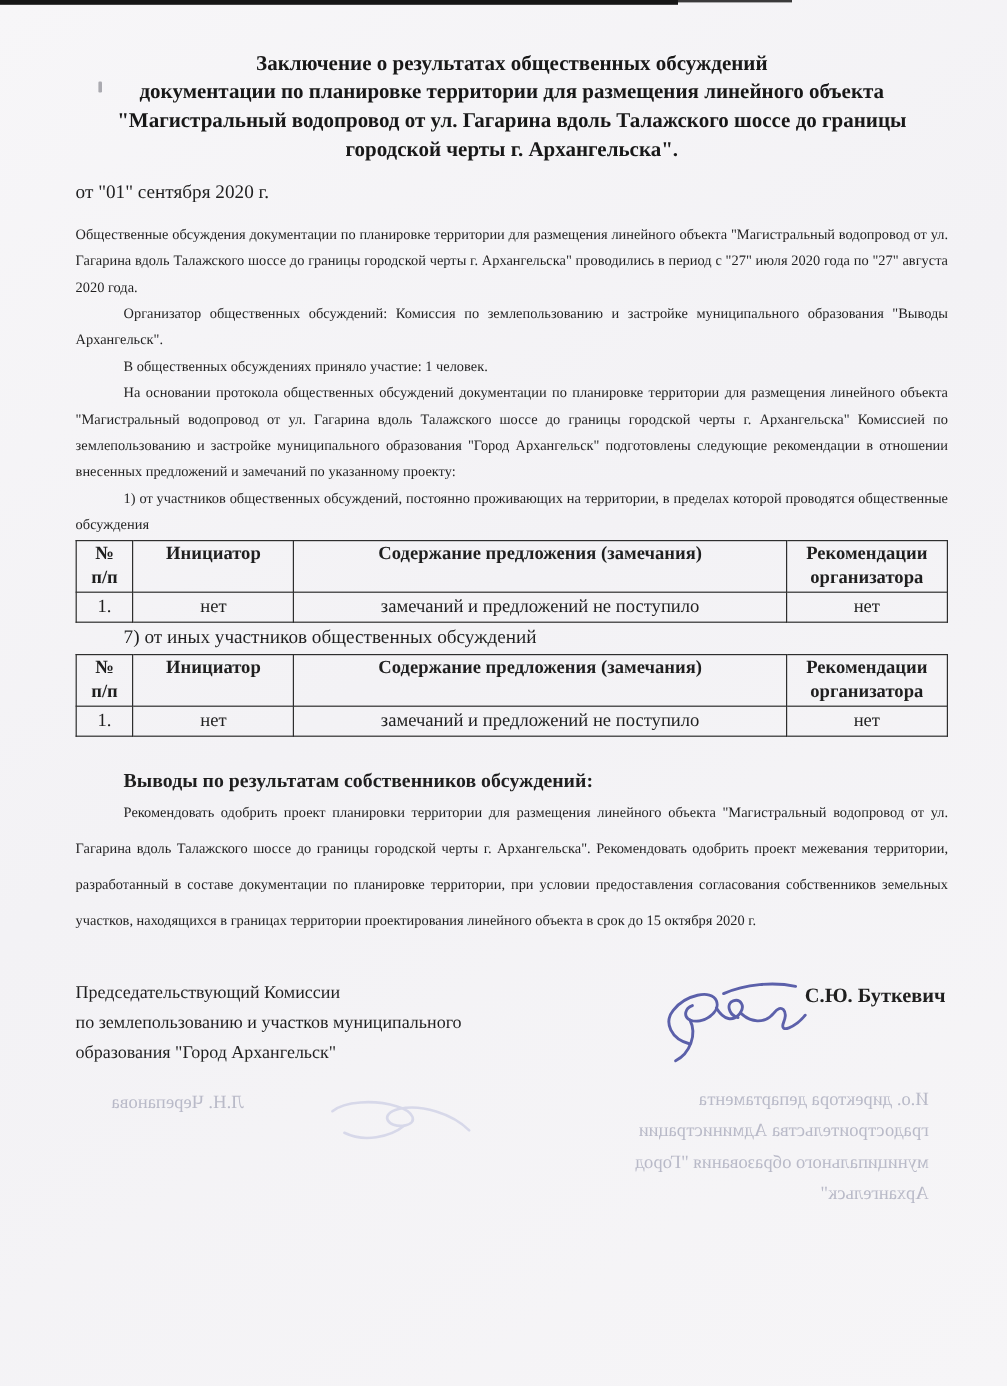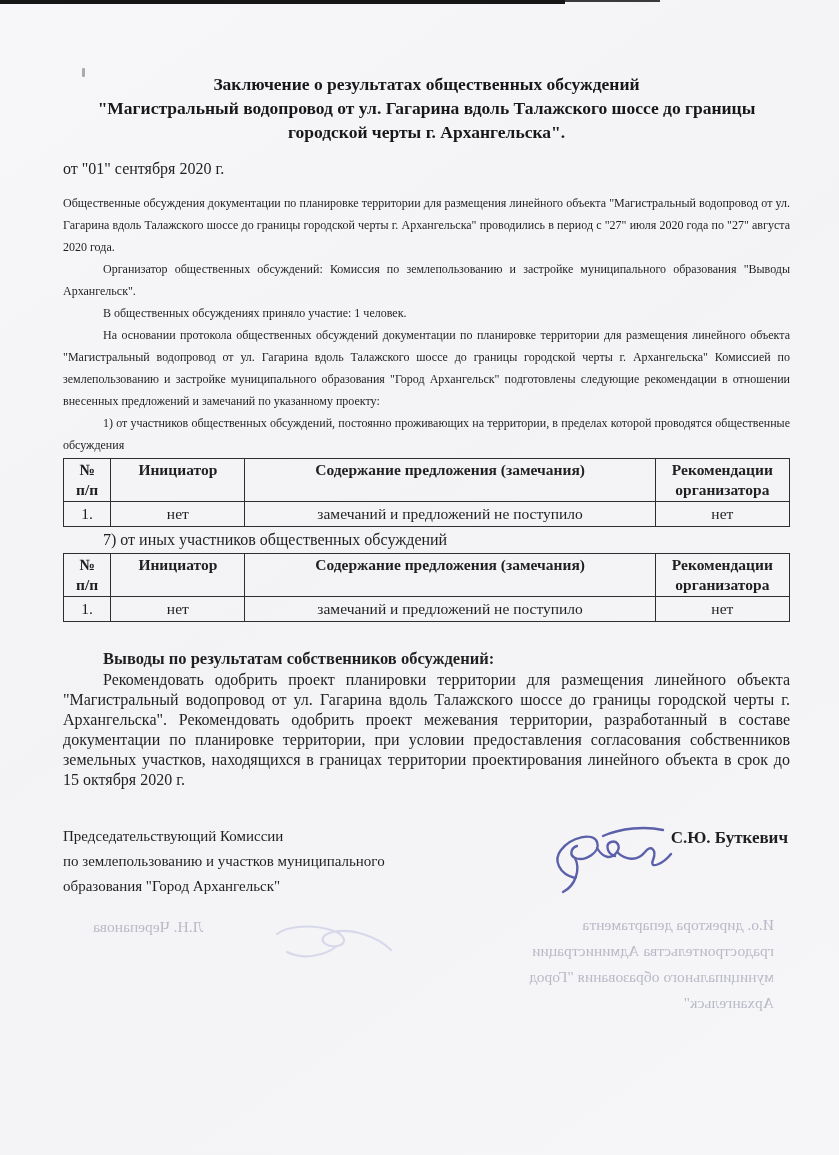--- a/index.html
+++ b/index.html
@@ -18,21 +18,21 @@
     position:absolute;top:0;left:0;width:565px;height:4px;background:#161616;
   }
   .scan-edge-top2{
     position:absolute;top:0;left:565px;width:95px;height:2px;background:#3a3a3a;
   }
   .pen-mark{
     position:absolute;left:82px;top:68px;width:3px;height:9px;background:#8a8a92;border-radius:1px;opacity:.7;
   }
   .page{
     position:absolute;inset:0;
-    padding:72px 49px 0 63px;
+    padding:40px 49px 0 63px;
     box-sizing:border-box;
   }
   .title{
     text-align:center;font-weight:bold;
     font-size:17.5px;line-height:24px;
     color:#181818;
   }
   .date-line{
     margin-top:14px;font-size:16px;line-height:22px;
   }
@@ -58,21 +58,21 @@
   table.comments td{line-height:22px;}
   .between-label{
     margin:1px 0 2px 0;
     font-size:16px;line-height:23px;text-indent:40px;
   }
   .conclusions-heading{
     margin-top:26px;
     font-weight:bold;font-size:16.5px;line-height:22px;text-indent:40px;
   }
   .conclusions p{
-    margin:0;text-align:justify;font-size:16px;line-height:20px;text-indent:40px;
+    margin:0;text-align:justify;font-size:12px;line-height:30px;text-indent:40px;
   }
   .signature-section{
     margin-top:34px;position:relative;height:84px;
   }
   .sig-role{
     font-weight:normal;font-size:15px;line-height:25px;max-width:440px;
   }
   .sig-name{
     position:absolute;right:2px;top:4px;
     font-weight:bold;font-size:17px;text-align:right;
@@ -105,20 +105,21 @@
 
 <div class="paper"></div>
 <div class="scan-edge-top"></div>
 <div class="scan-edge-top2"></div>
 <div class="pen-mark"></div>
 
 <div class="page">
 
   <div class="title">
     <div>Заключение о результатах общественных обсуждений</div>
+    <div>документации по планировке территории для размещения линейного объекта</div>
     <div>"Магистральный водопровод от ул. Гагарина вдоль Талажского шоссе до границы</div>
     <div>городской черты г. Архангельска".</div>
   </div>
 
   <div class="date-line">от "01" сентября 2020 г.</div>
 
   <div class="body-text">
     <p>Общественные обсуждения документации по планировке территории для размещения линейного объекта "Магистральный водопровод от ул. Гагарина вдоль Талажского шоссе до границы городской черты г. Архангельска" проводились в период с "27" июля 2020 года по "27" августа 2020 года.</p>
     <p class="indent">Организатор общественных обсуждений: Комиссия по землепользованию и застройке муниципального образования "Выводы Архангельск".</p>
     <p class="indent">В общественных обсуждениях приняло участие: 1 человек.</p>

